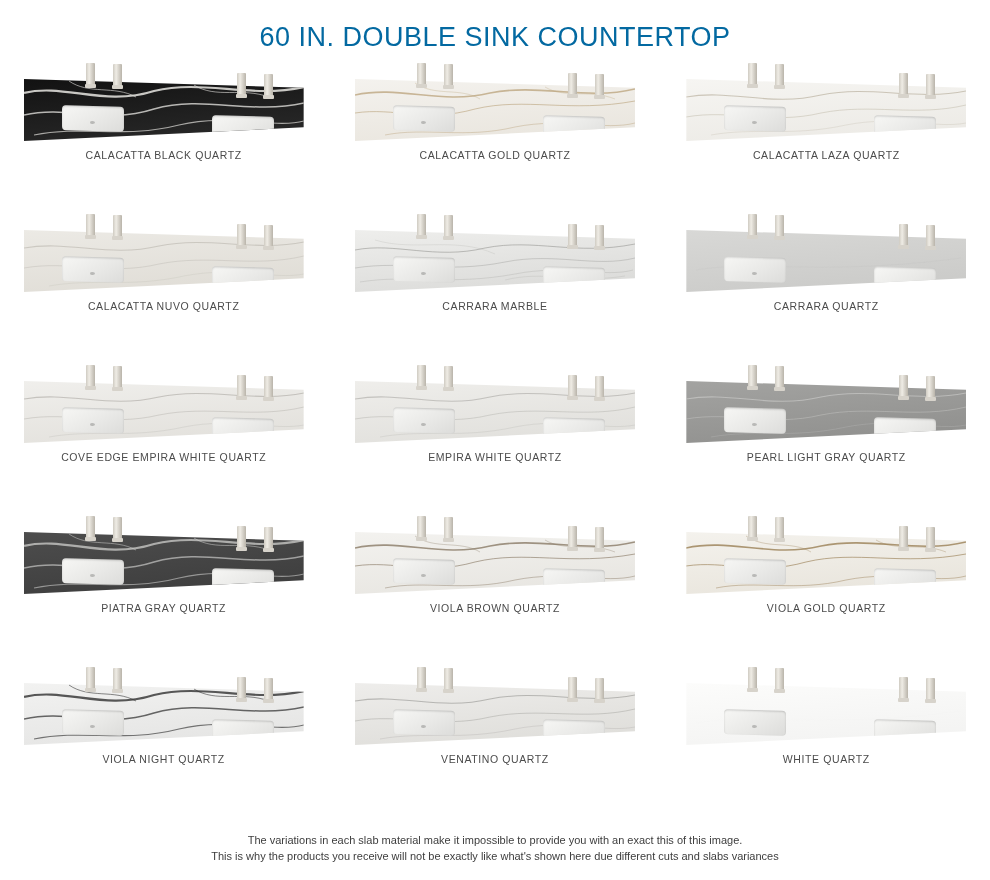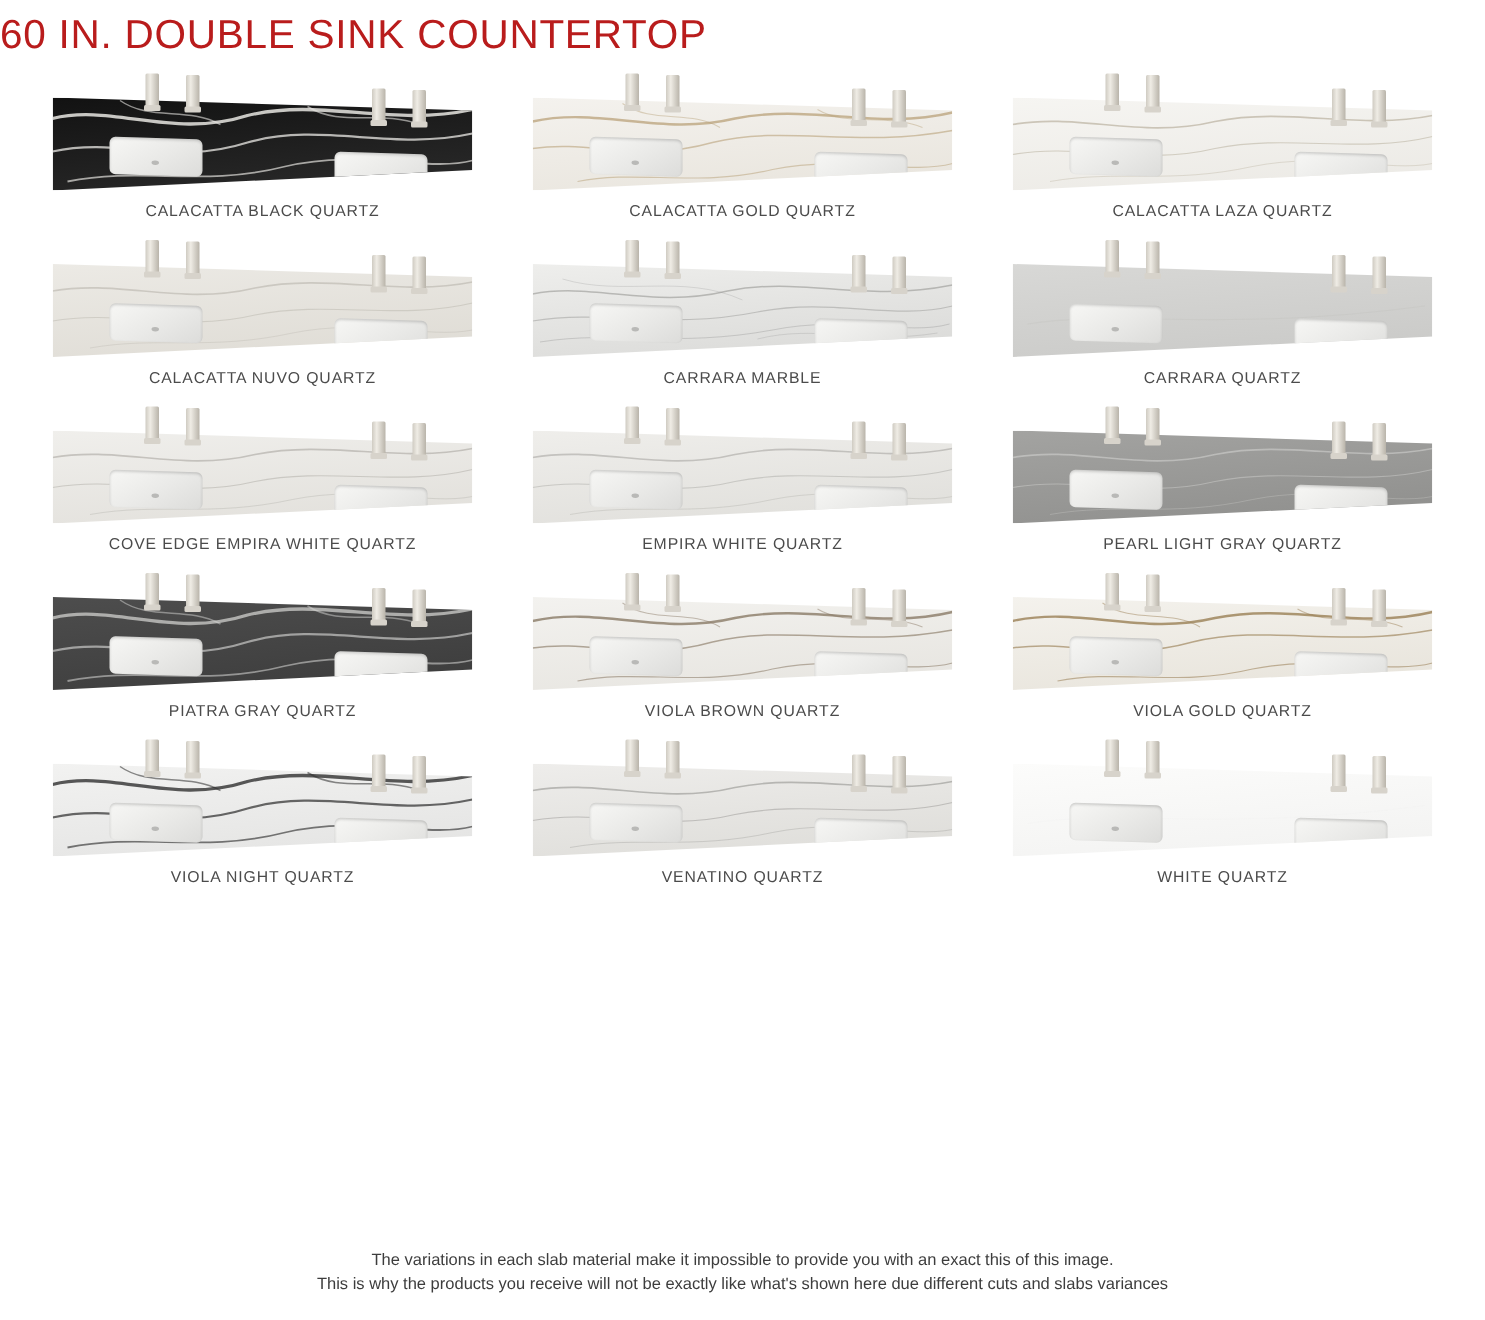--- a/index.html
+++ b/index.html
@@ -15,36 +15,38 @@
     overflow: hidden;
   }
   .page {
     position: relative;
     width: 990px;
     height: 880px;
     box-sizing: border-box;
     padding: 0;
   }
   .title {
+    text-align: center;
     font-size: 27px;
     font-weight: 400;
     letter-spacing: 0.5px;
-    color: #b91c1c;
-    padding-top: 8px;
+    color: #0369a1;
+    padding-top: 22px;
     margin: 0 0 10px 0;
     font-family: "Liberation Sans", sans-serif;
   }
   .grid {
     display: grid;
     grid-template-columns: repeat(3, 1fr);
     grid-auto-rows: 111px;
     column-gap: 6px;
     row-gap: 0px;
     padding: 0 18px;
     box-sizing: border-box;
+    gap: 40px;
   }
   .cell {
     position: relative;
     display: flex;
     flex-direction: column;
     align-items: center;
     justify-content: flex-start;
   }
   .counter-wrap {
     position: relative;

